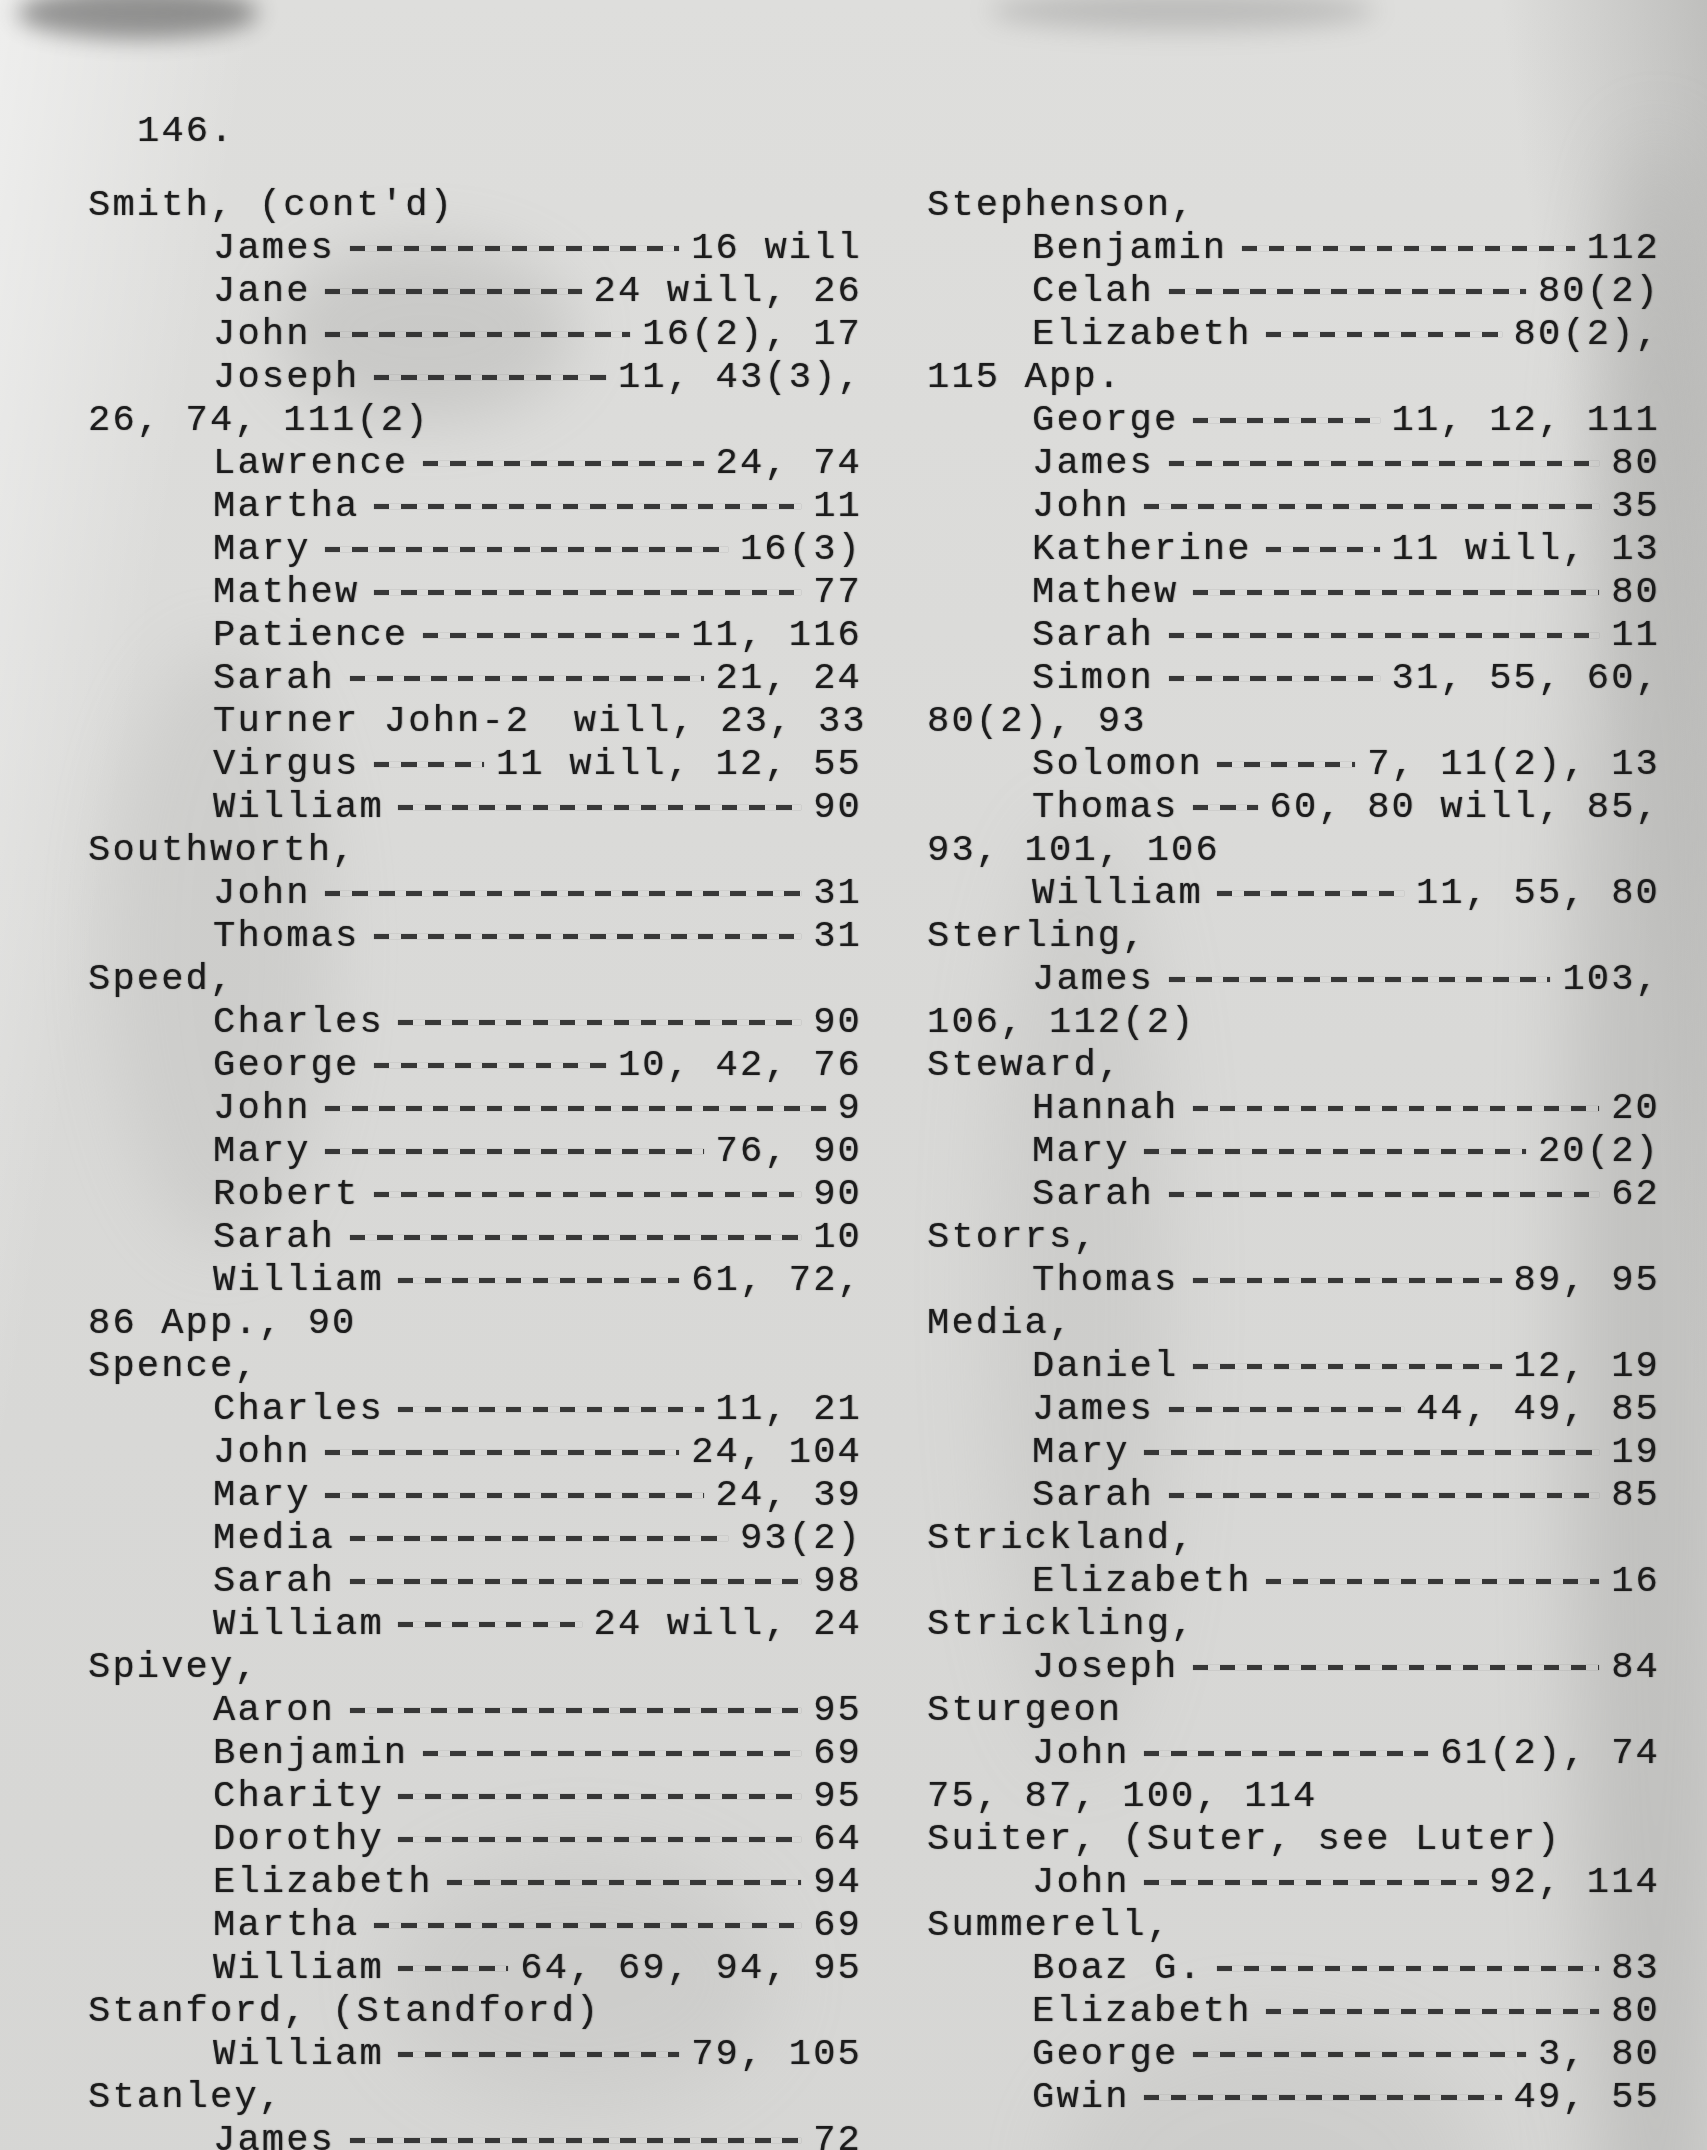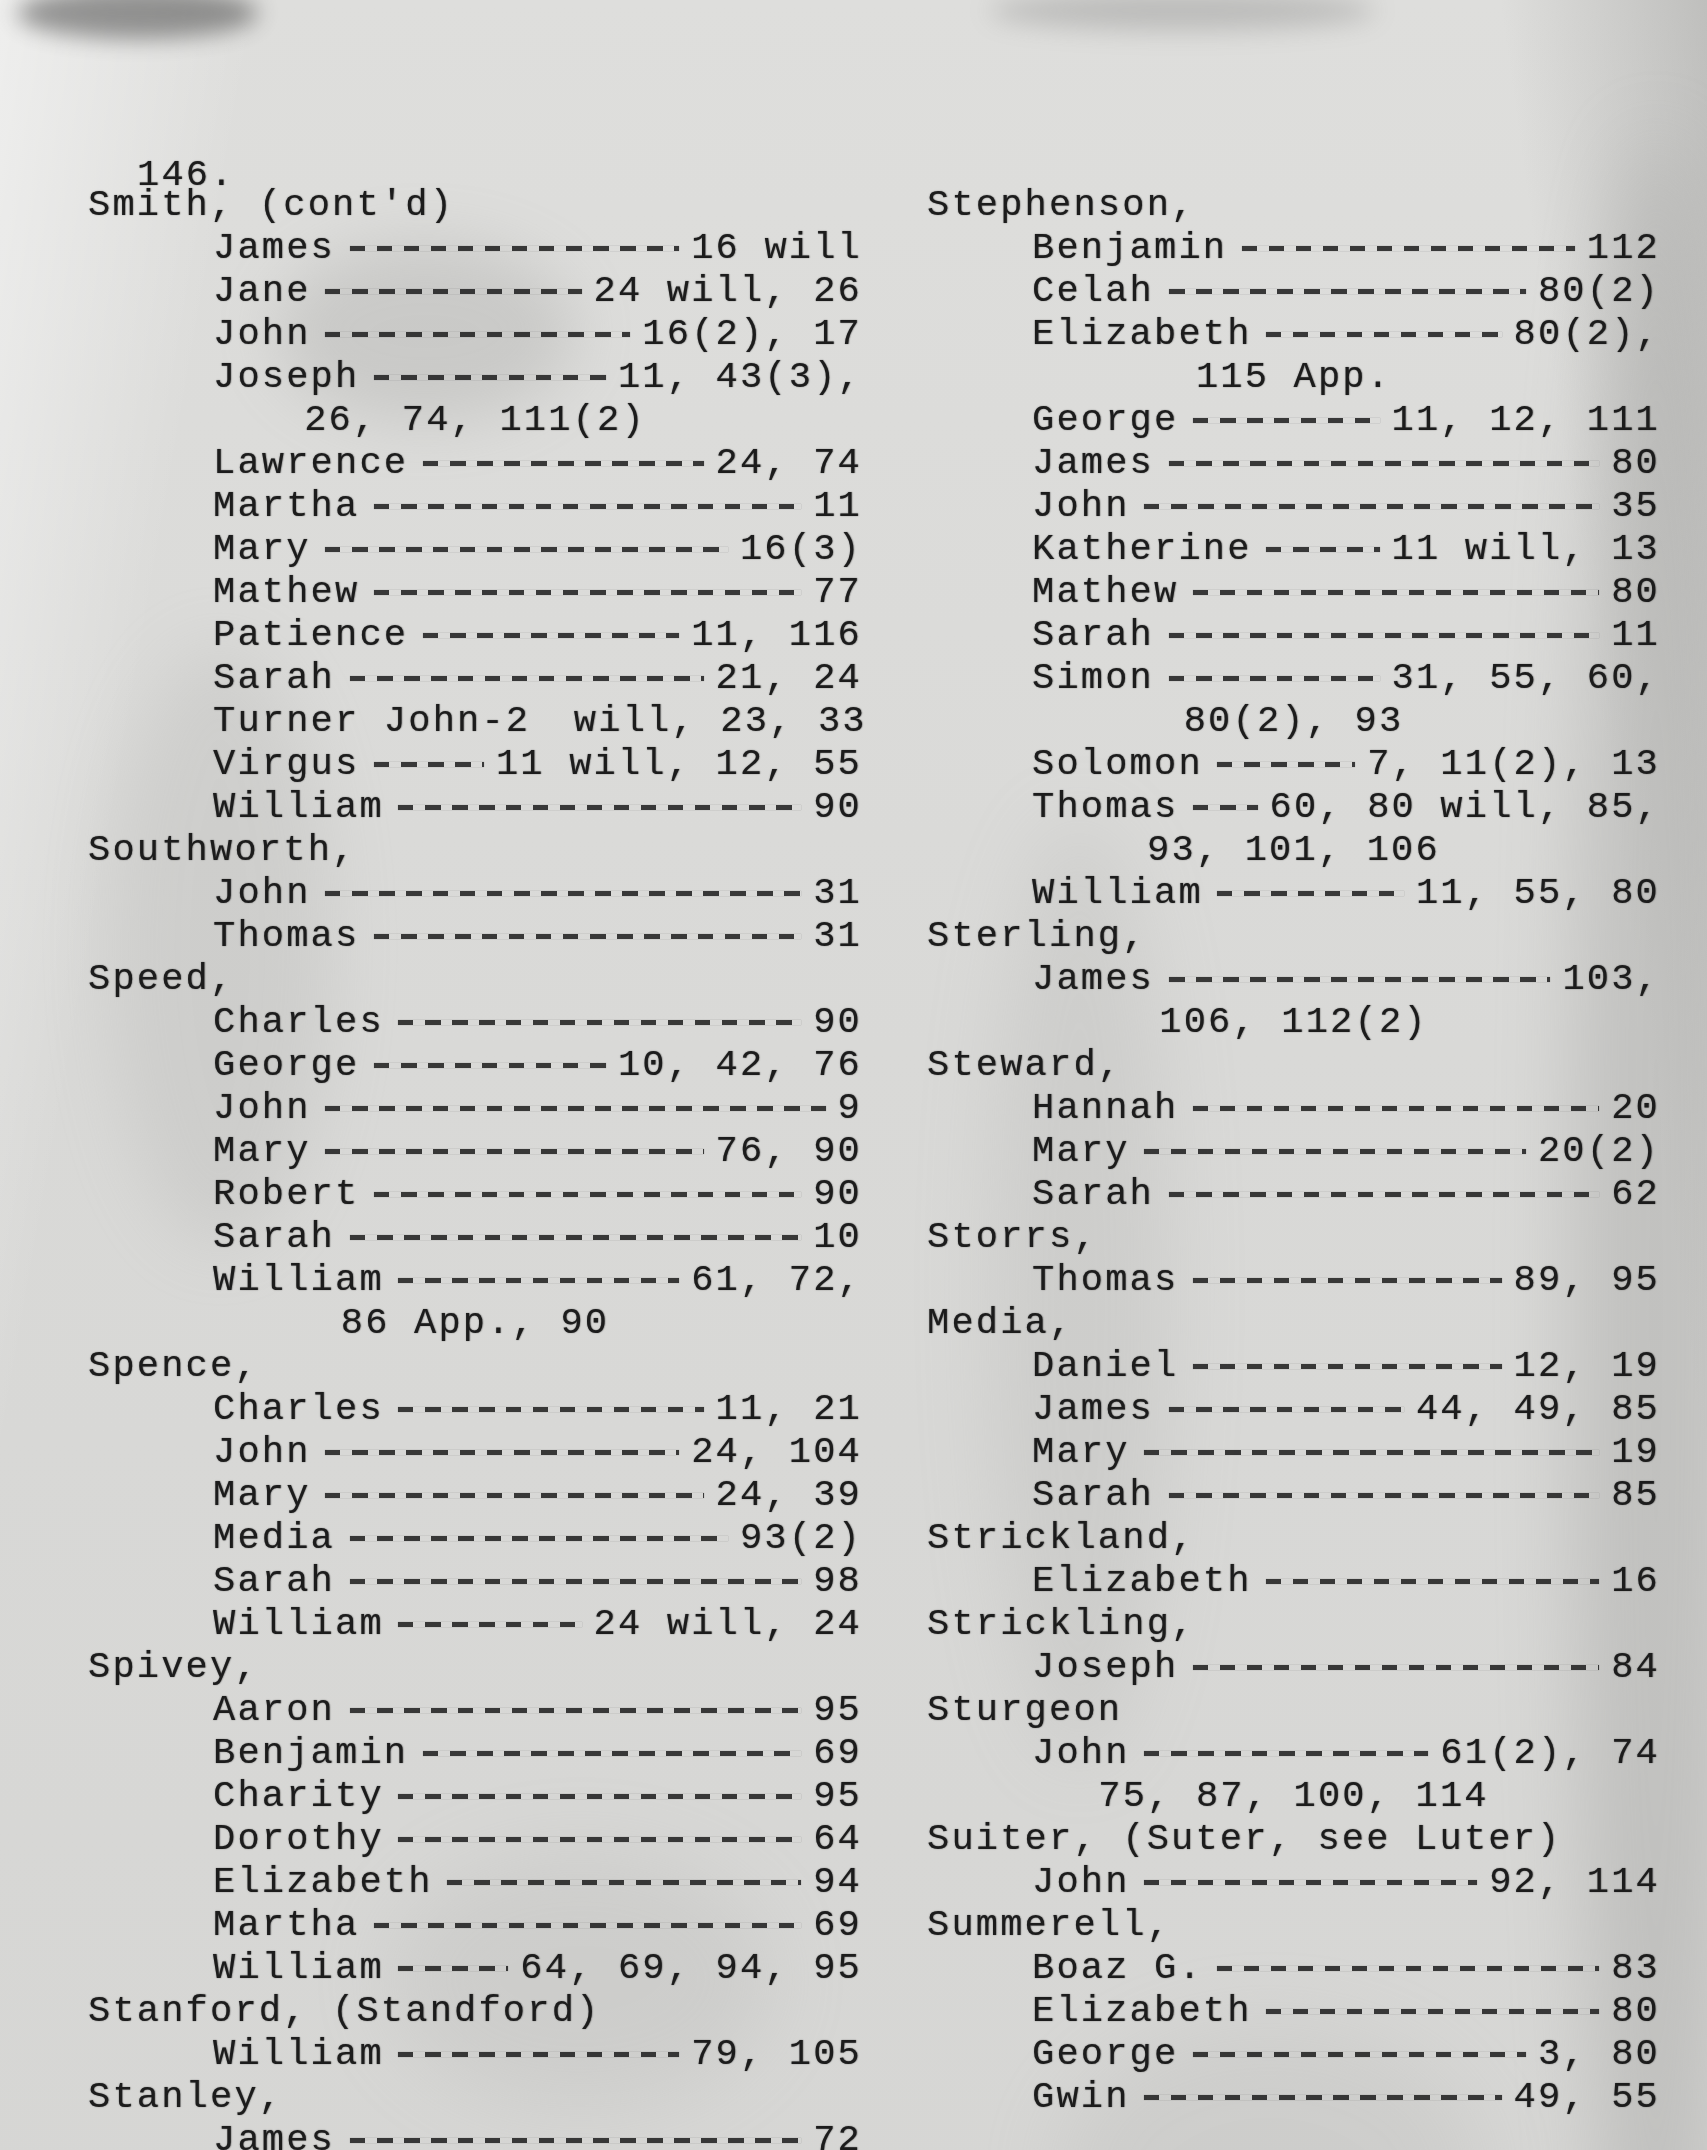--- a/index.html
+++ b/index.html
@@ -15,39 +15,39 @@
     position:relative;
   }
   .page{position:absolute;inset:0;}
   .ink{
     font-size:37px;
     letter-spacing:2.2px;
     line-height:43px;
     text-shadow:0 0 1.3px rgba(25,25,25,.55), 0.9px 0.4px 0.9px rgba(25,25,25,.18);
     white-space:nowrap;
   }
-  .page-number{position:absolute;left:137px;top:110px;margin-top:44px;}
+  .page-number{position:absolute;left:137px;top:110px;}
   .col{position:absolute;top:184px;}
   .col-left{left:88px;width:774px;}
   .col-right{left:927px;width:733px;}
   .sec-title{white-space:nowrap;}
   .entry{display:flex;align-items:baseline;}
   .col-left .entry{padding-left:125px;}
   .col-right .entry{padding-left:105px;}
   .ename{flex:0 0 auto;}
   .leader{
     flex:1 1 auto;min-width:17px;height:5.2px;align-self:center;
     margin:0 12px 0 14.6px;
     background:repeating-linear-gradient(90deg,#222 0 15.5px,rgba(0,0,0,0) 15.5px 27px);
     box-shadow:0 0 0.9px rgba(25,25,25,.5);
     opacity:.88;
   }
   .leader.noleader{background:none;box-shadow:none;opacity:0;}
   .epages{flex:0 0 auto;}
-  .cont{text-align:center;}
+  .cont{text-align:left;}
   
   .blob{position:absolute;border-radius:50%;pointer-events:none;}
   .b1{left:17px;top:-13px;width:241px;height:52px;background:#2a2a2a;opacity:.45;filter:blur(11.2px);}
   .b2{left:989px;top:-8.6px;width:387px;height:39px;background:#555;opacity:.25;filter:blur(13px);}
   .b3{left:275px;top:241px;width:301px;height:181px;background:#9a9a98;opacity:.28;filter:blur(30px);}
   .b4{left:108px;top:645px;width:224px;height:602px;background:#a6a6a4;opacity:.22;filter:blur(34px);}
   .b5{left:989px;top:817px;width:181px;height:946px;background:#a2a2a0;opacity:.20;filter:blur(39px);}
   .b6{left:1570px;top:129px;width:172px;height:2323px;background:#8e8e8c;opacity:.30;filter:blur(39px);}
   .b7{left:387px;top:1850px;width:387px;height:258px;background:#aaaaa8;opacity:.20;filter:blur(39px);}
   .b8{left:1054px;top:2022px;width:430px;height:301px;background:#a8a8a6;opacity:.18;filter:blur(39px);}

